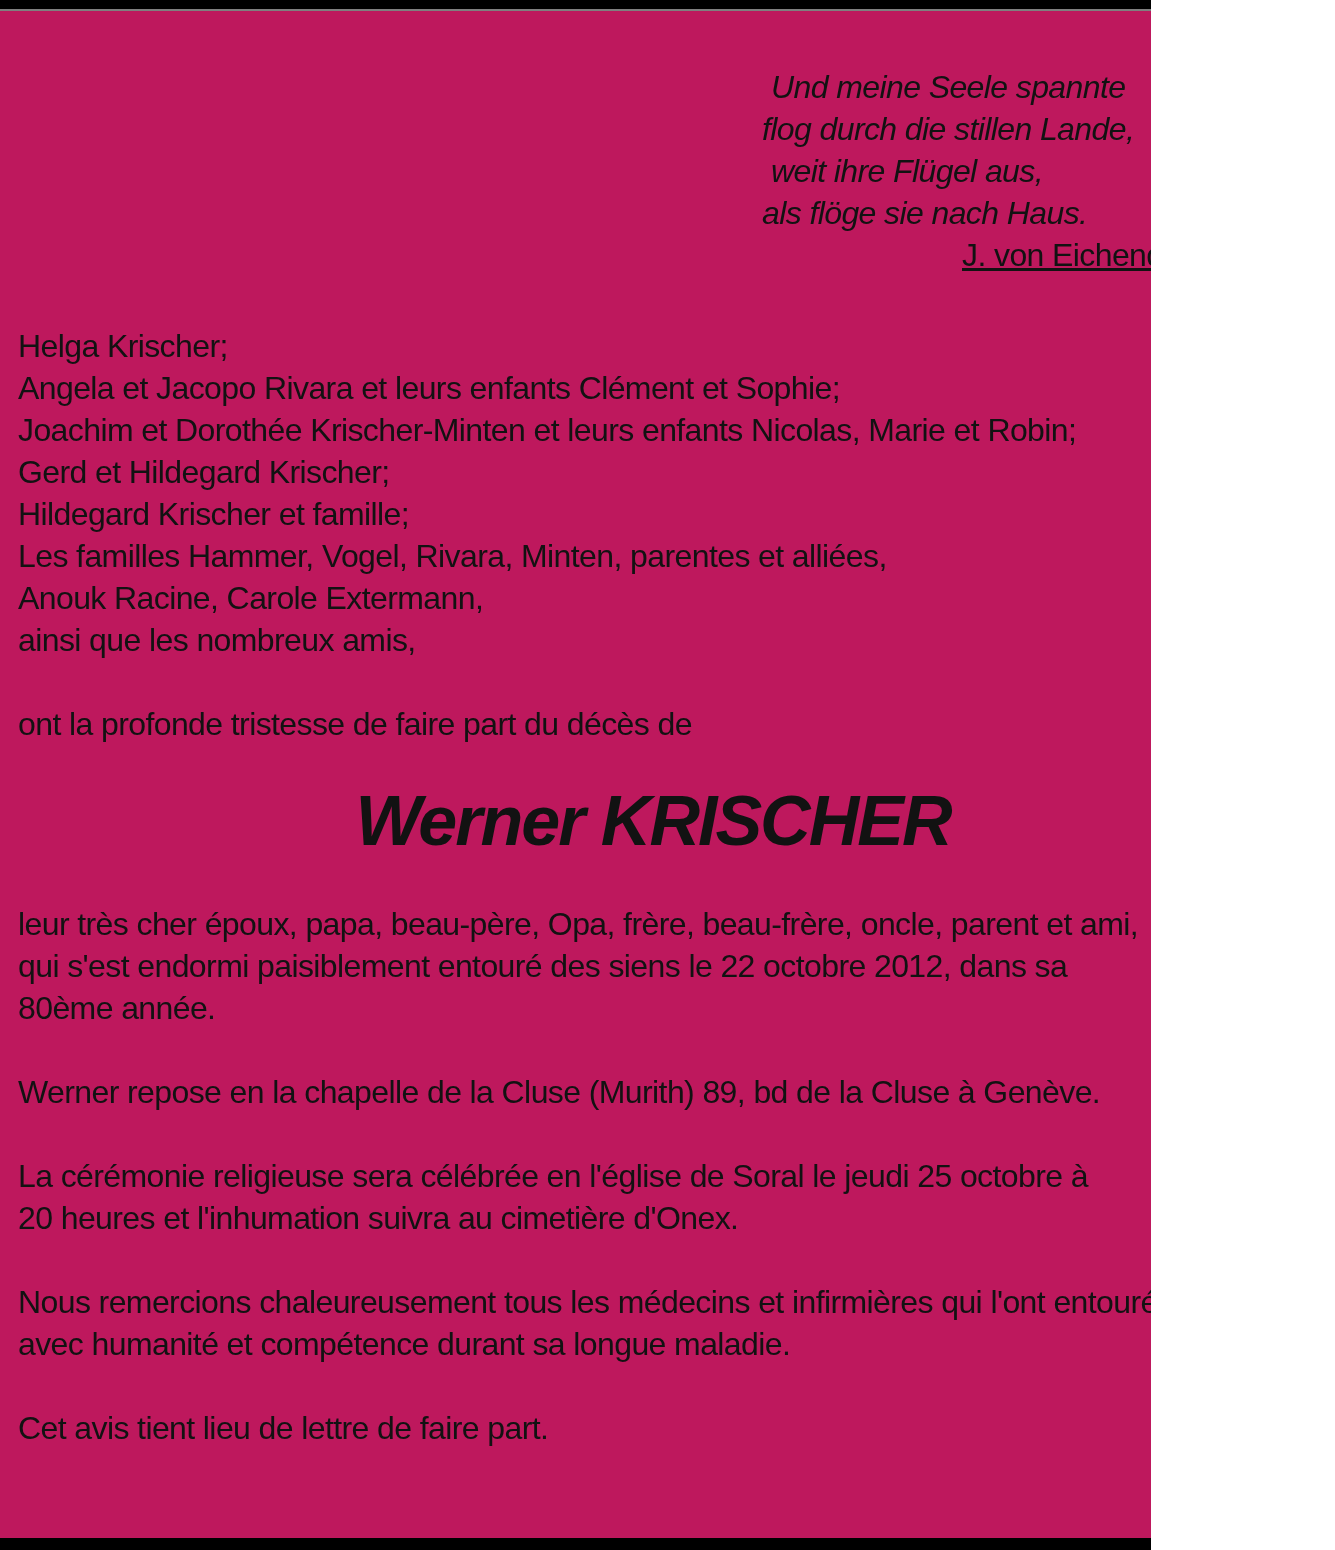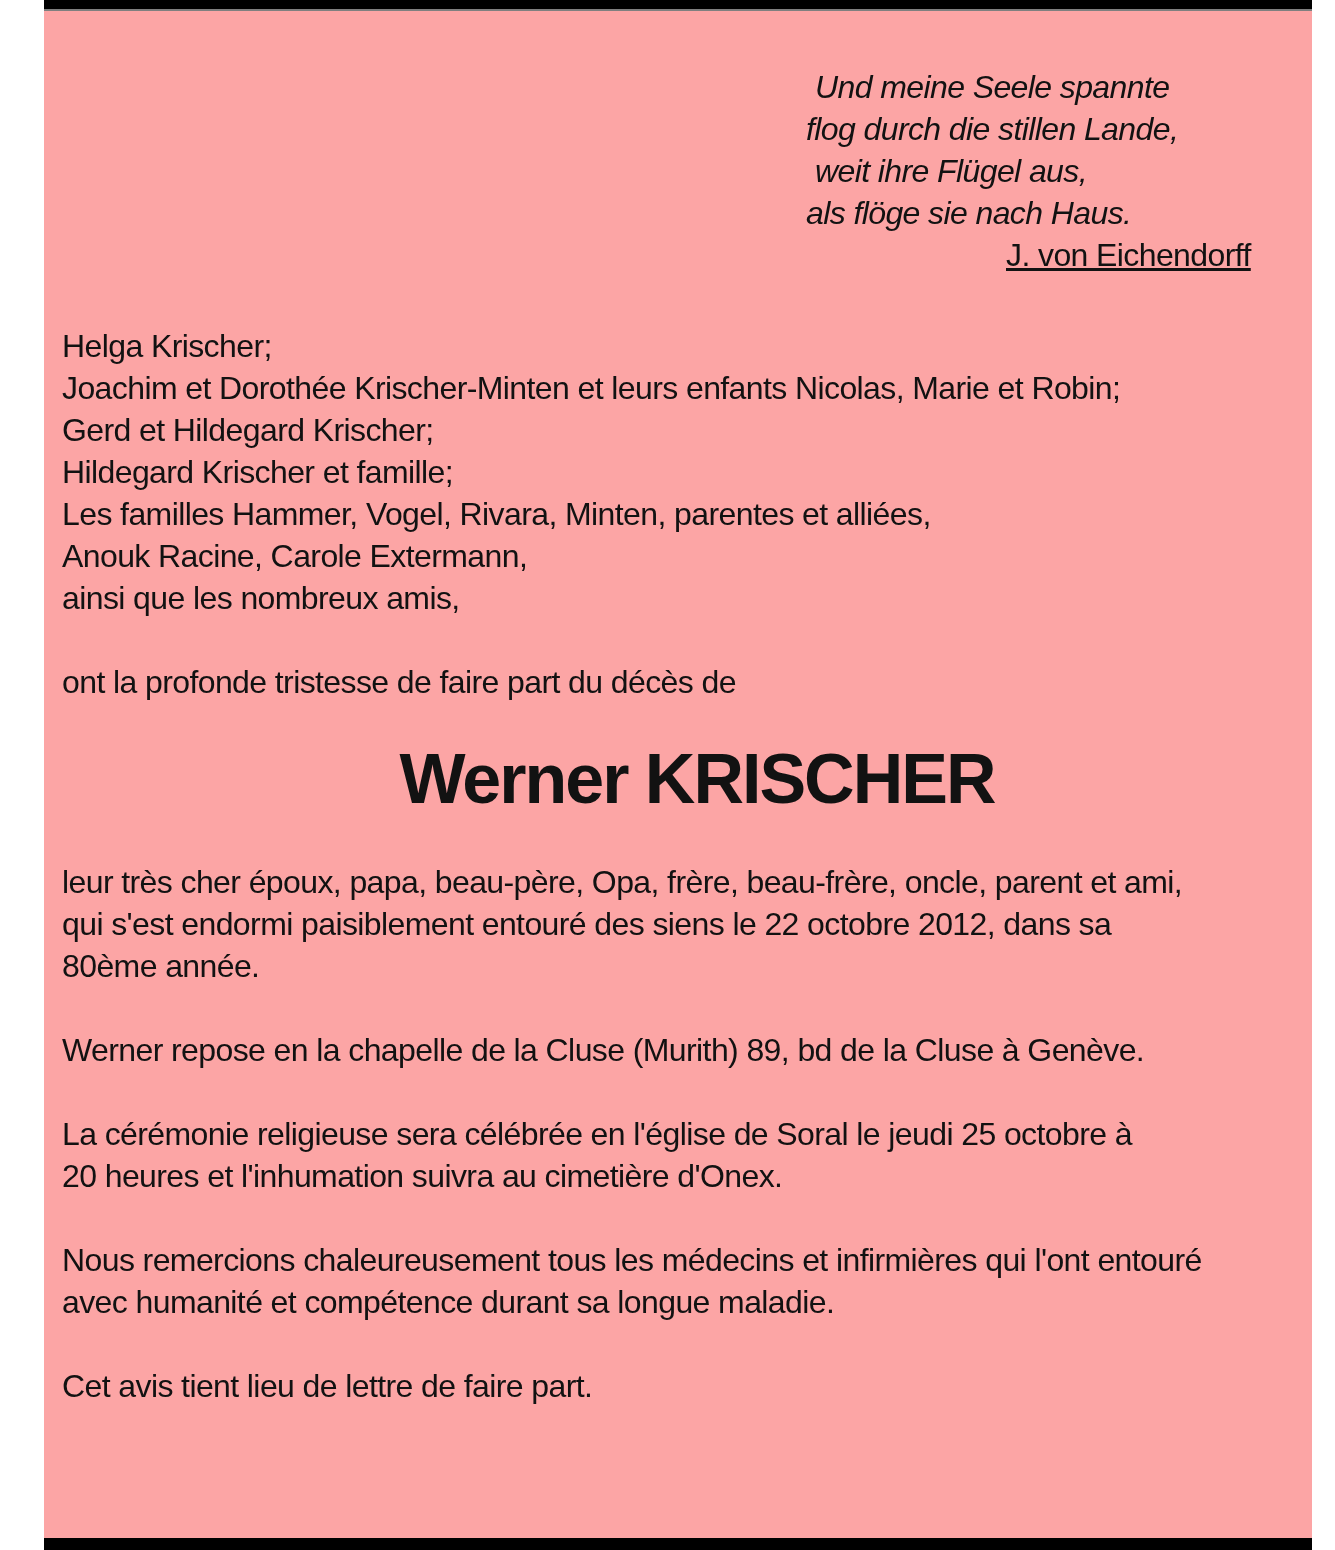--- a/index.html
+++ b/index.html
@@ -1,24 +1,23 @@
 <!DOCTYPE html>
 <html><head>
 <meta charset="utf-8">
 <style>
   html, body { margin: 0; padding: 0; background: #ffffff; }
   .page {
     position: relative;
-    width: 1268px;
+    width: 1151px;
     height: 1550px;
-    background: #fca5a5;
+    background: #be185d;
     color: #121212;
     font-family: "Liberation Sans", sans-serif;
     overflow: hidden;
-    margin-left: 44px;
   }
 
   
   .top-bar {
     position: absolute; top: 0; left: 0; right: 0;
     height: 9px; background: #000000;
     border-bottom: 2px solid #7f7f7f;
   }
   .bottom-bar {
     position: absolute; bottom: 0; left: 0; right: 0;
@@ -61,20 +60,21 @@
 
   .deceased-name {
     margin: 40px 0 46px 0;
     padding-right: 30px;
     font-size: 70px;
     line-height: 72px;
     font-weight: bold;
     letter-spacing: -2px;
     text-align: center;
     white-space: nowrap;
+    font-style: italic;
   }
 
   .para {
     margin: 0 0 42px 0;
     white-space: pre-line;
   }
   .para:last-child { margin-bottom: 0; }
 </style>
 </head>
 <body>
@@ -88,20 +88,21 @@
     <div class="q-line q-line2">flog durch die stillen Lande,</div>
     <div class="q-line q-indent">weit ihre Flügel aus,</div>
     <div class="q-line q-line2">als flöge sie nach Haus.</div>
     <div class="q-attr">J. von Eichendorff</div>
   </div>
 
   <div class="content">
 
     <div class="names">
       <div class="name-line">Helga Krischer;</div>
+      <div class="name-line">Angela et Jacopo Rivara et leurs enfants Clément et Sophie;</div>
       <div class="name-line">Joachim et Dorothée Krischer-Minten et leurs enfants Nicolas, Marie et Robin;</div>
       <div class="name-line">Gerd et Hildegard Krischer;</div>
       <div class="name-line">Hildegard Krischer et famille;</div>
       <div class="name-line">Les familles Hammer, Vogel, Rivara, Minten, parentes et alliées,</div>
       <div class="name-line">Anouk Racine, Carole Extermann,</div>
       <div class="name-line">ainsi que les nombreux amis,</div>
     </div>
 
     <div class="announce">ont la profonde tristesse de faire part du décès de</div>
 

